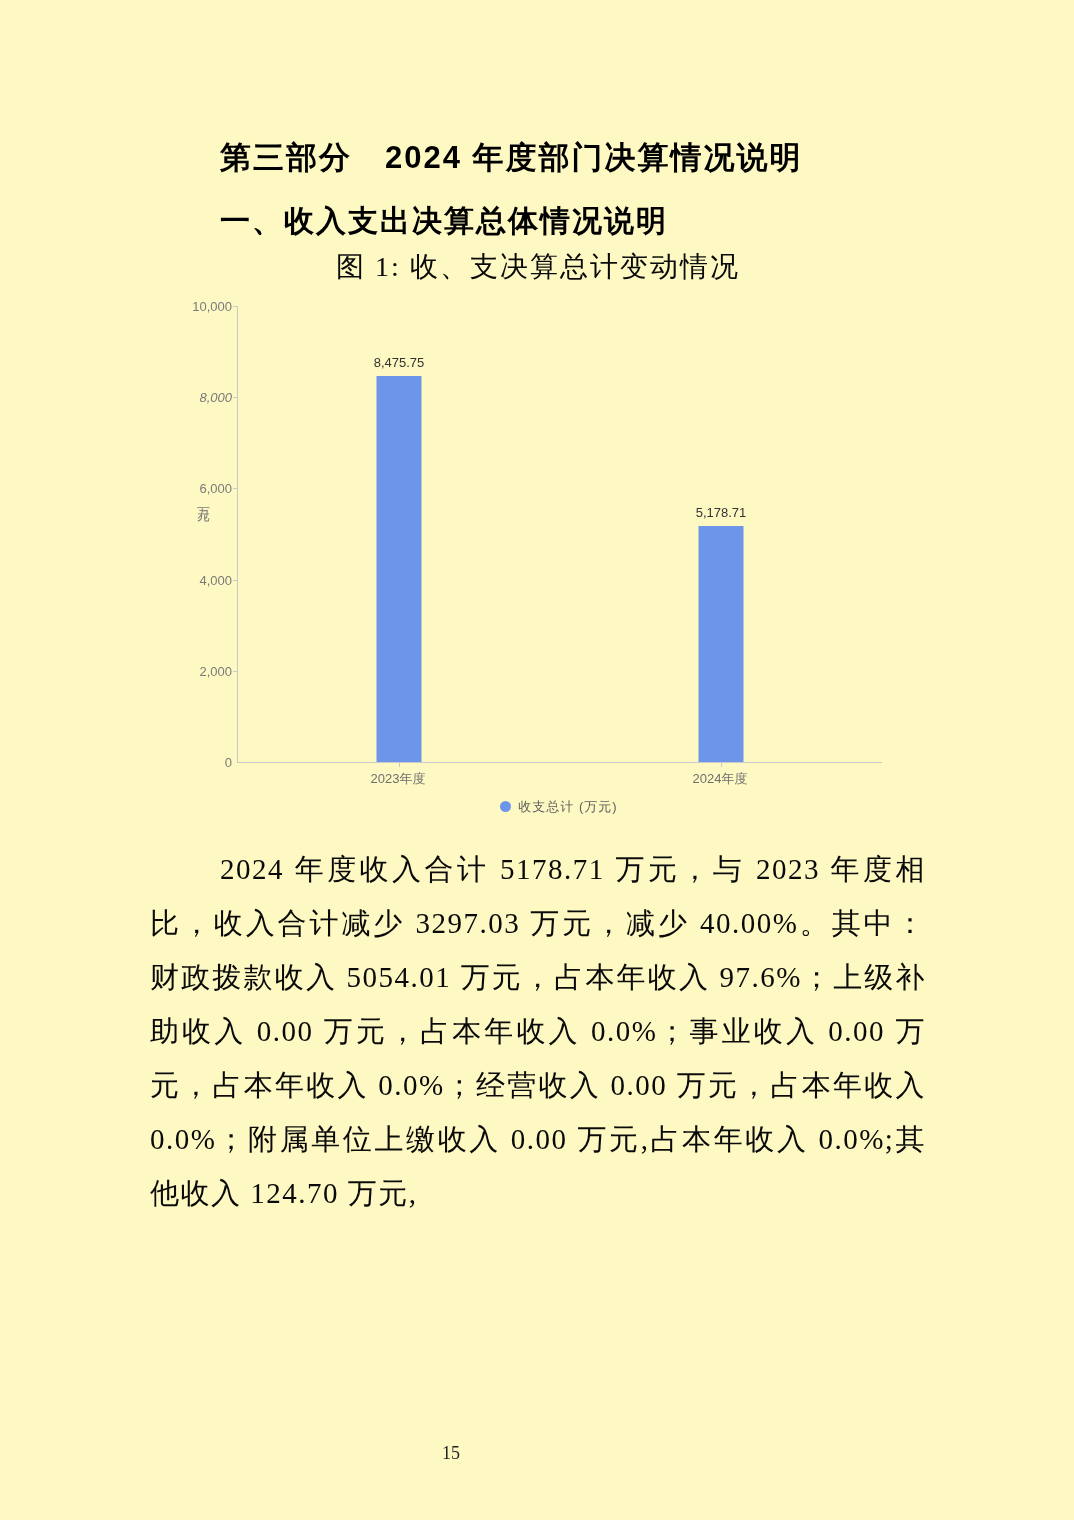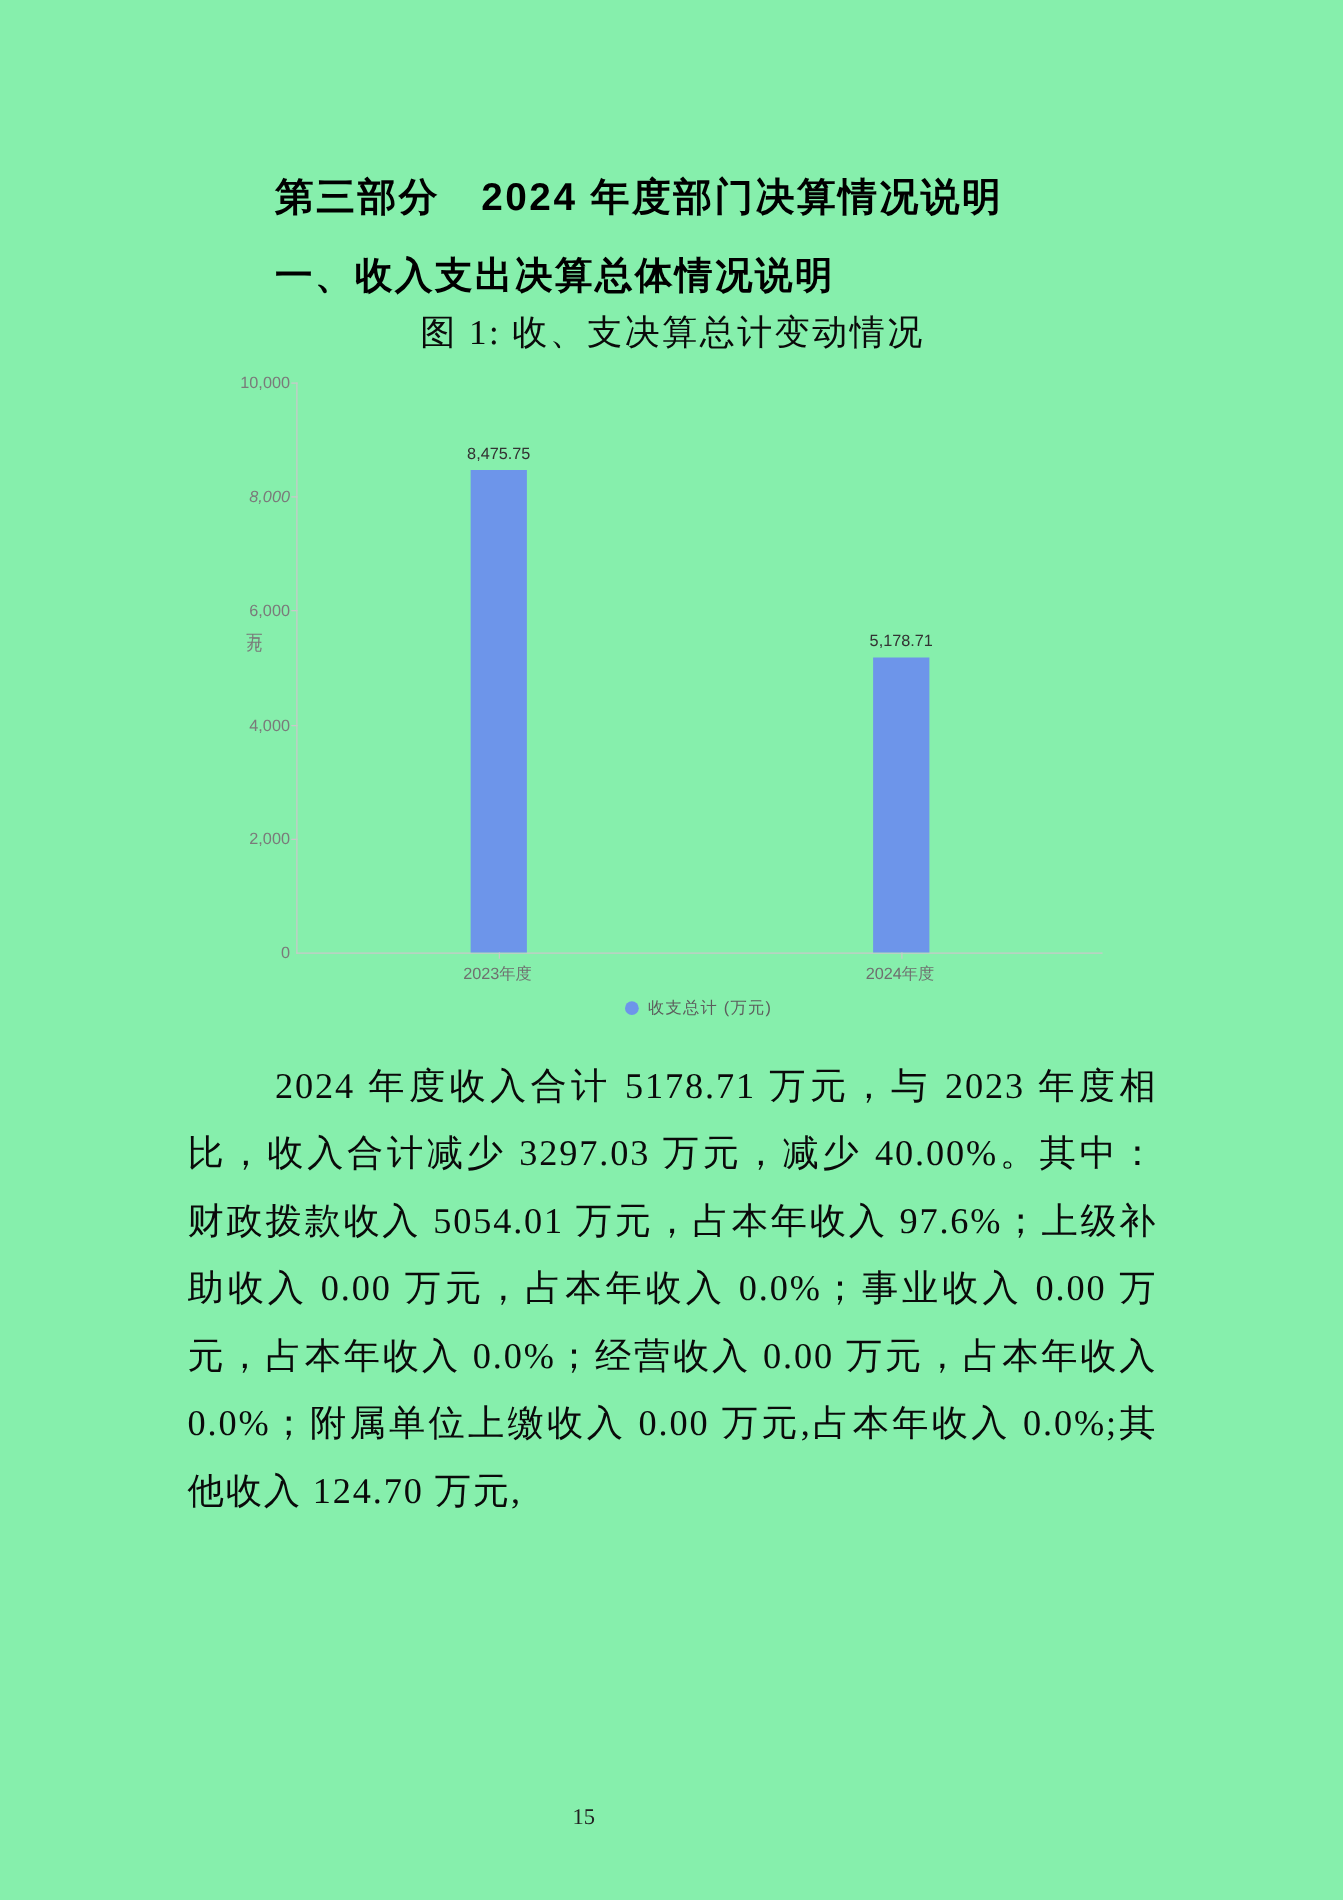--- a/index.html
+++ b/index.html
@@ -1,16 +1,16 @@
 <!DOCTYPE html>
 <html><head>
 <meta charset="utf-8">
 <style>
   html,body{margin:0;padding:0;background:#ffffff;}
-  .page{position:relative;width:1074px;height:1520px;background:#86efac;overflow:hidden;
+  .page{position:relative;width:1074px;height:1520px;background:#fef9c3;overflow:hidden;
         font-family:"Liberation Serif", serif;color:#111;}
   .content{position:absolute;left:150px;top:0;width:776px;}
   .doc-title{margin:137px 0 0 0;padding-left:70px;
         font-family:"Liberation Sans", sans-serif;font-weight:700;
         font-size:31px;line-height:42px;letter-spacing:2px;color:#000;}
   .sec-heading{margin:22px 0 0 0;padding-left:70px;
         font-family:"Liberation Sans", sans-serif;font-weight:700;
         font-size:30px;line-height:40px;letter-spacing:2px;color:#000;}
   .body-para{margin:16px 0 0 0;font-size:29px;line-height:54px;letter-spacing:1.5px;
         text-align:justify;text-indent:70px;color:#0a0a0a;}
@@ -35,21 +35,21 @@
   .xtick-mark{position:absolute;bottom:-5px;width:1px;height:5px;background:#c9c9c9;left:50%;}
   .x-labels{position:absolute;left:47px;top:481px;width:644px;height:18px;}
   .x-label{position:absolute;top:0;width:50%;text-align:center;
         font-size:13px;color:#6f6f6f;}
   .x-label-0{left:0;} .x-label-1{left:50%;}
   .legend{position:absolute;left:47px;top:508px;width:644px;text-align:center;}
   .legend-marker{display:inline-block;width:11px;height:11px;border-radius:50%;
         vertical-align:middle;margin-right:7px;}
   .legend-label{font-size:13px;color:#5c5c5c;vertical-align:middle;letter-spacing:1px;margin-top:16px;}
   
-  .page-number{position:absolute;left:16px;width:902px;bottom:56px;text-align:center;
+  .page-number{position:absolute;left:0;width:902px;bottom:56px;text-align:center;
         font-size:18px;color:#222;}
 </style>
 </head>
 <body>
 
 <div class="page">
   <div class="content">
 
     <h1 class="doc-title">第三部分　2024 年度部门决算情况说明</h1>
 

